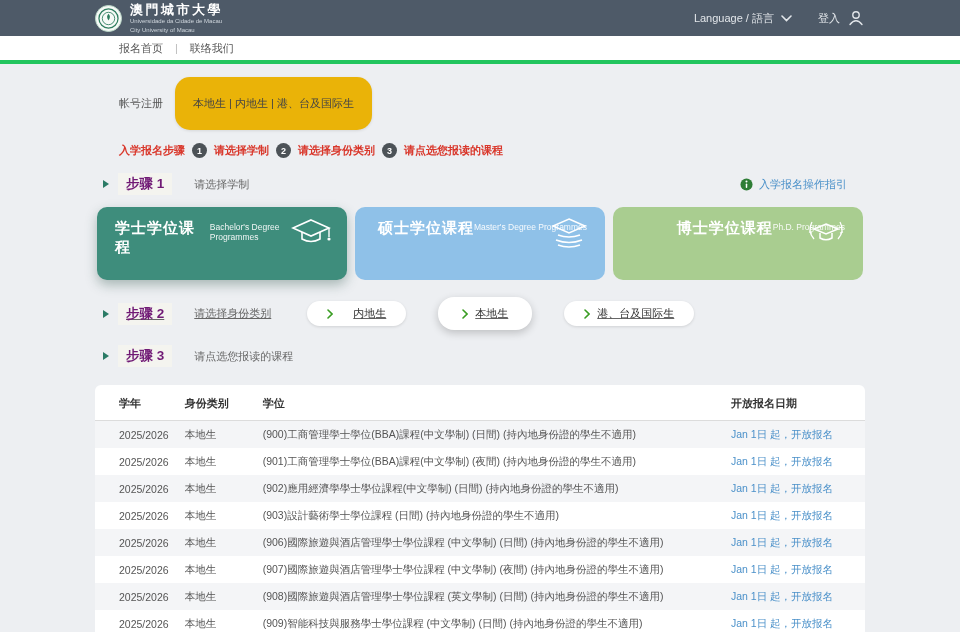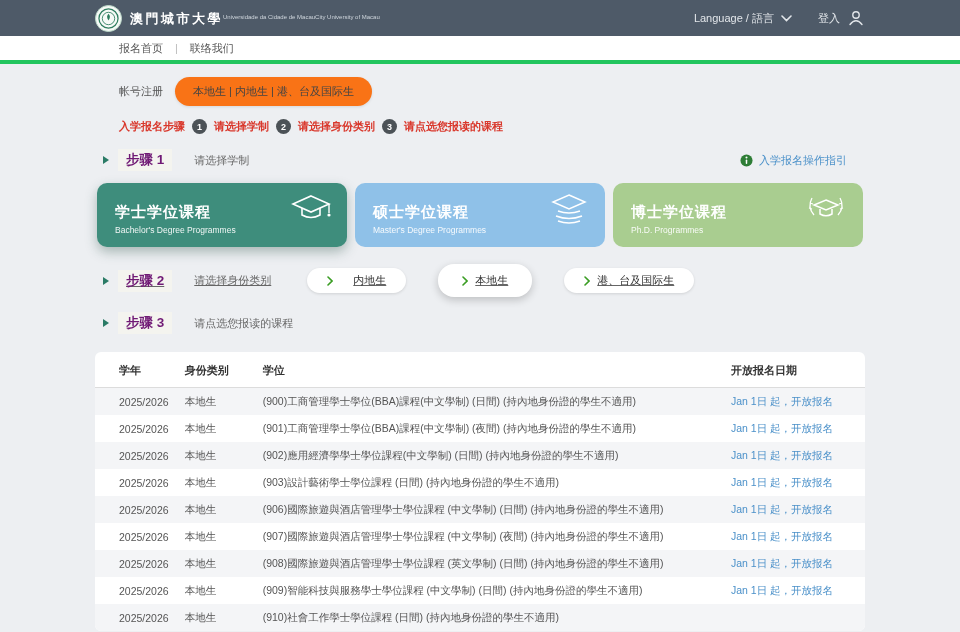--- a/index.html
+++ b/index.html
@@ -10,53 +10,53 @@
     background:#edeff2;
     overflow:hidden;
   }
   .page { width:960px; height:632px; display:flex; flex-direction:column; background:#edeff2; }
 
   
   .topbar { height:36px; background:#4e5a68; flex-shrink:0; }
   .topbar-inner { width:770px; margin:0 auto; height:100%; display:flex; align-items:center; justify-content:space-between; }
   .brand { display:flex; align-items:center; gap:8px; cursor:pointer; }
   .logo-circle { width:27px; height:27px; border-radius:50%; background:#f6faf7; border:1px solid #bcd8c9; display:flex; align-items:center; justify-content:center; }
-  .brand-text { display:flex; flex-direction:row; line-height:1; }
+  .brand-text { display:flex; flex-direction:column; line-height:1; }
   .brand-zh { color:#ffffff; font-size:13px; font-weight:bold; letter-spacing:2.5px; }
   .brand-sub { color:#cfd6dd; font-size:6px; margin-top:2px; line-height:7px; }
   .top-right { display:flex; align-items:center; gap:26px; }
   .lang { display:flex; align-items:center; gap:7px; color:#e2e6ea; font-size:11px; cursor:pointer; }
   .login { display:flex; align-items:center; gap:7px; color:#e2e6ea; font-size:11px; cursor:pointer; }
 
   
   .navbar { height:28px; background:#ffffff; border-bottom:4px solid #22c55e; flex-shrink:0; }
   .navbar-inner { width:770px; margin:0 auto; height:100%; display:flex; align-items:center; gap:12px; padding-left:24px; font-size:11px; color:#555; }
   .nav-link { cursor:pointer; }
   .nav-sep { color:#bbb; }
 
   
   .main { flex:1; width:770px; margin:0 auto; padding-top:13px; }
 
   .title-row { display:flex; align-items:center; justify-content:space-between; padding-left:24px; }
   .page-title { font-size:21px; color:#3d3d3d; letter-spacing:0.5px; }
   .register-wrap { display:flex; align-items:center; gap:12px; }
   .register-label { font-size:11px; color:#555; cursor:pointer; }
-  .register-pill { background:#f97316; border-radius:15px; padding:7px 18px; font-size:11px; color:#444; box-shadow:0 1px 3px rgba(0,0,0,.1); cursor:pointer; white-space:nowrap; }
+  .register-pill { background:#eab308; border-radius:15px; padding:19px 18px; font-size:11px; color:#444; box-shadow:0 1px 3px rgba(0,0,0,.1); cursor:pointer; white-space:nowrap; }
 
   .steps-intro { display:flex; align-items:center; gap:7px; margin:13px 0 0 24px; font-size:11px; font-weight:bold; color:#d9372b; }
   .step-num { width:15px; height:15px; border-radius:50%; background:#4c5257; color:#fff; font-size:9px; display:inline-flex; align-items:center; justify-content:center; }
 
   .step-row { display:flex; align-items:center; margin:15px 0 0 8px; font-size:11px; color:#666; }
   .tri { width:0; height:0; border-left:6px solid #2a7b66; border-top:4px solid transparent; border-bottom:4px solid transparent; margin-right:9px; }
   .step-label { color:#701a75; font-weight:bold; font-size:13.5px; background:#f4f4ef; padding:2px 8px; margin-right:22px; white-space:nowrap; }
   .guide-link { margin-left:auto; display:flex; align-items:center; gap:6px; color:#4a90c9; font-size:11px; cursor:pointer; margin-right:18px; }
 
   
   .cards { display:flex; gap:8px; margin-top:12px; padding-left:2px; }
-  .card { width:250px; height:64px; border-radius:10px; position:relative; color:#fff; padding:12px 18px; display:flex; flex-direction:column; justify-content:flex-end; cursor:pointer; }
+  .card { width:250px; height:73px; border-radius:10px; position:relative; color:#fff; padding:12px 18px; display:flex; flex-direction:row; justify-content:flex-end; cursor:pointer; }
   .card-bachelor { background:#3e8d7c; box-shadow:0 5px 12px rgba(40,80,70,.35); }
   .card-master { background:#8fc1e8; }
   .card-phd { background:#a9cd90; }
   .card-title { font-size:15px; font-weight:bold; letter-spacing:1px; }
   .card-sub { font-size:8.5px; opacity:.92; margin-top:3px; }
   .card-icon { position:absolute; top:11px; right:15px; }
 
   
   .pill-row { display:flex; align-items:center; margin:17px 0 0 8px; font-size:11px; color:#666;text-decoration:underline; }
   .pill { background:#fff; border-radius:16px; padding:5px 20px; font-size:11px; color:#333; display:inline-flex; align-items:center; gap:7px; box-shadow:0 1px 3px rgba(0,0,0,.12); cursor:pointer; white-space:nowrap; }

